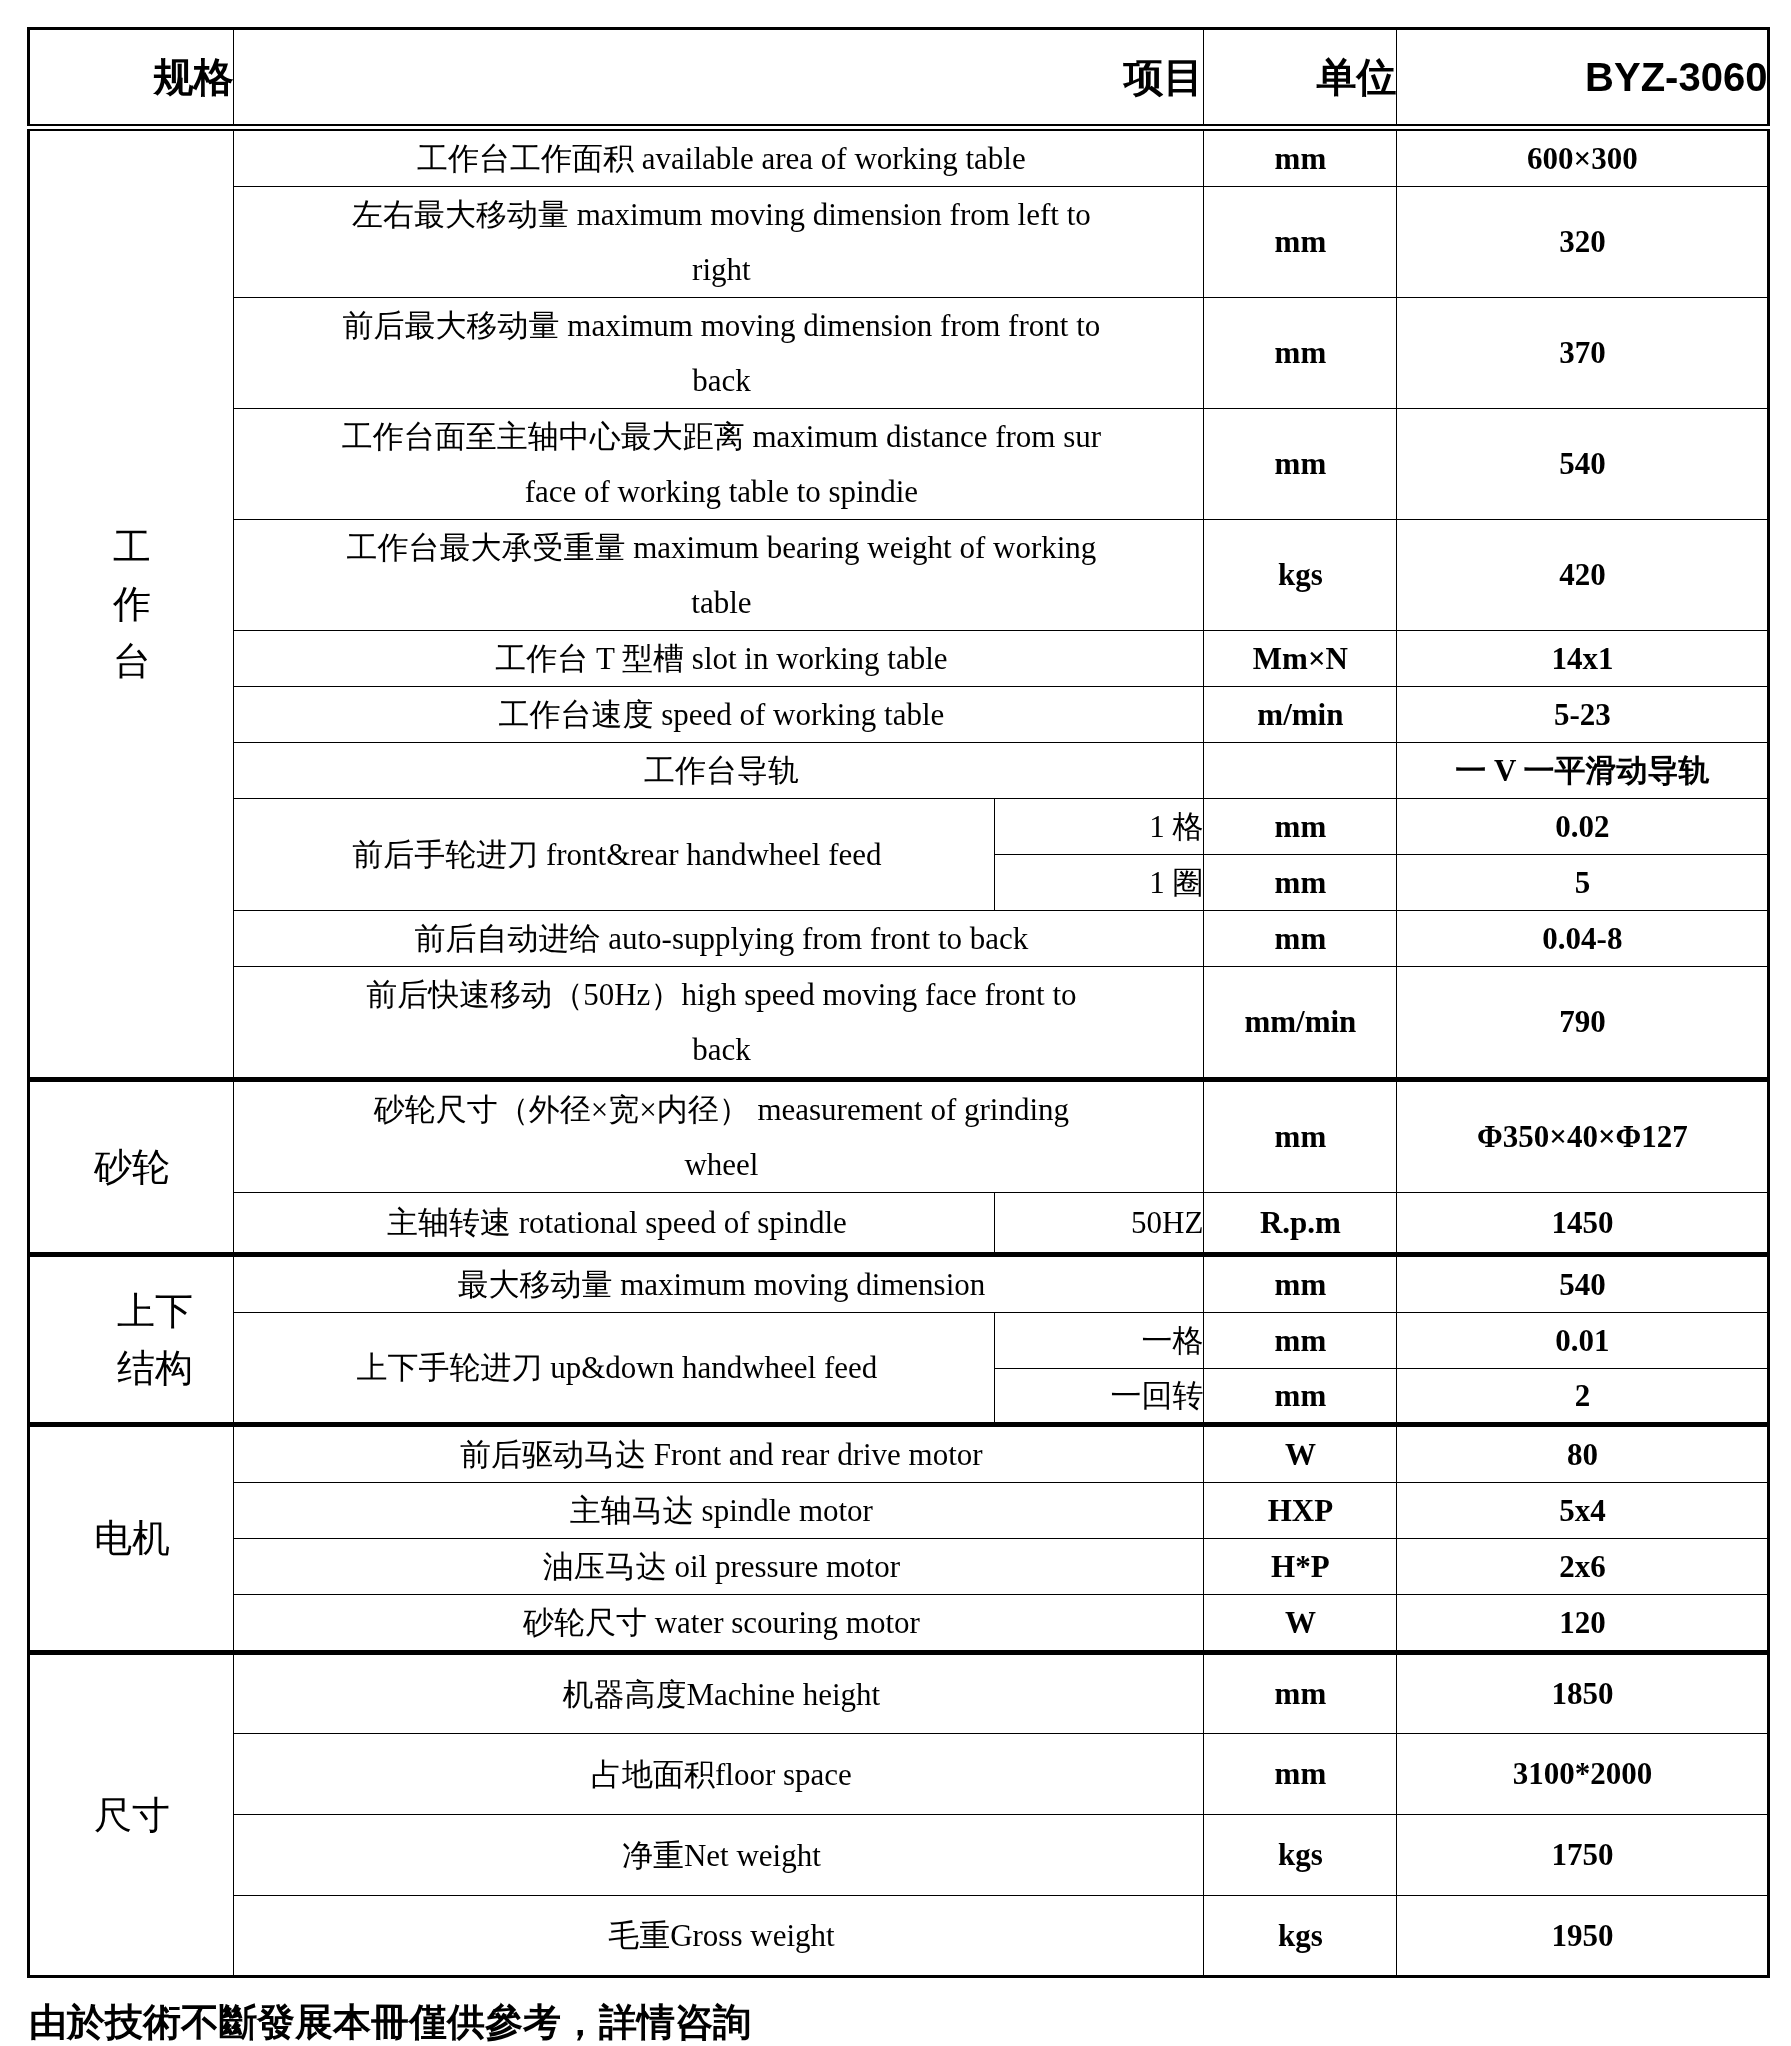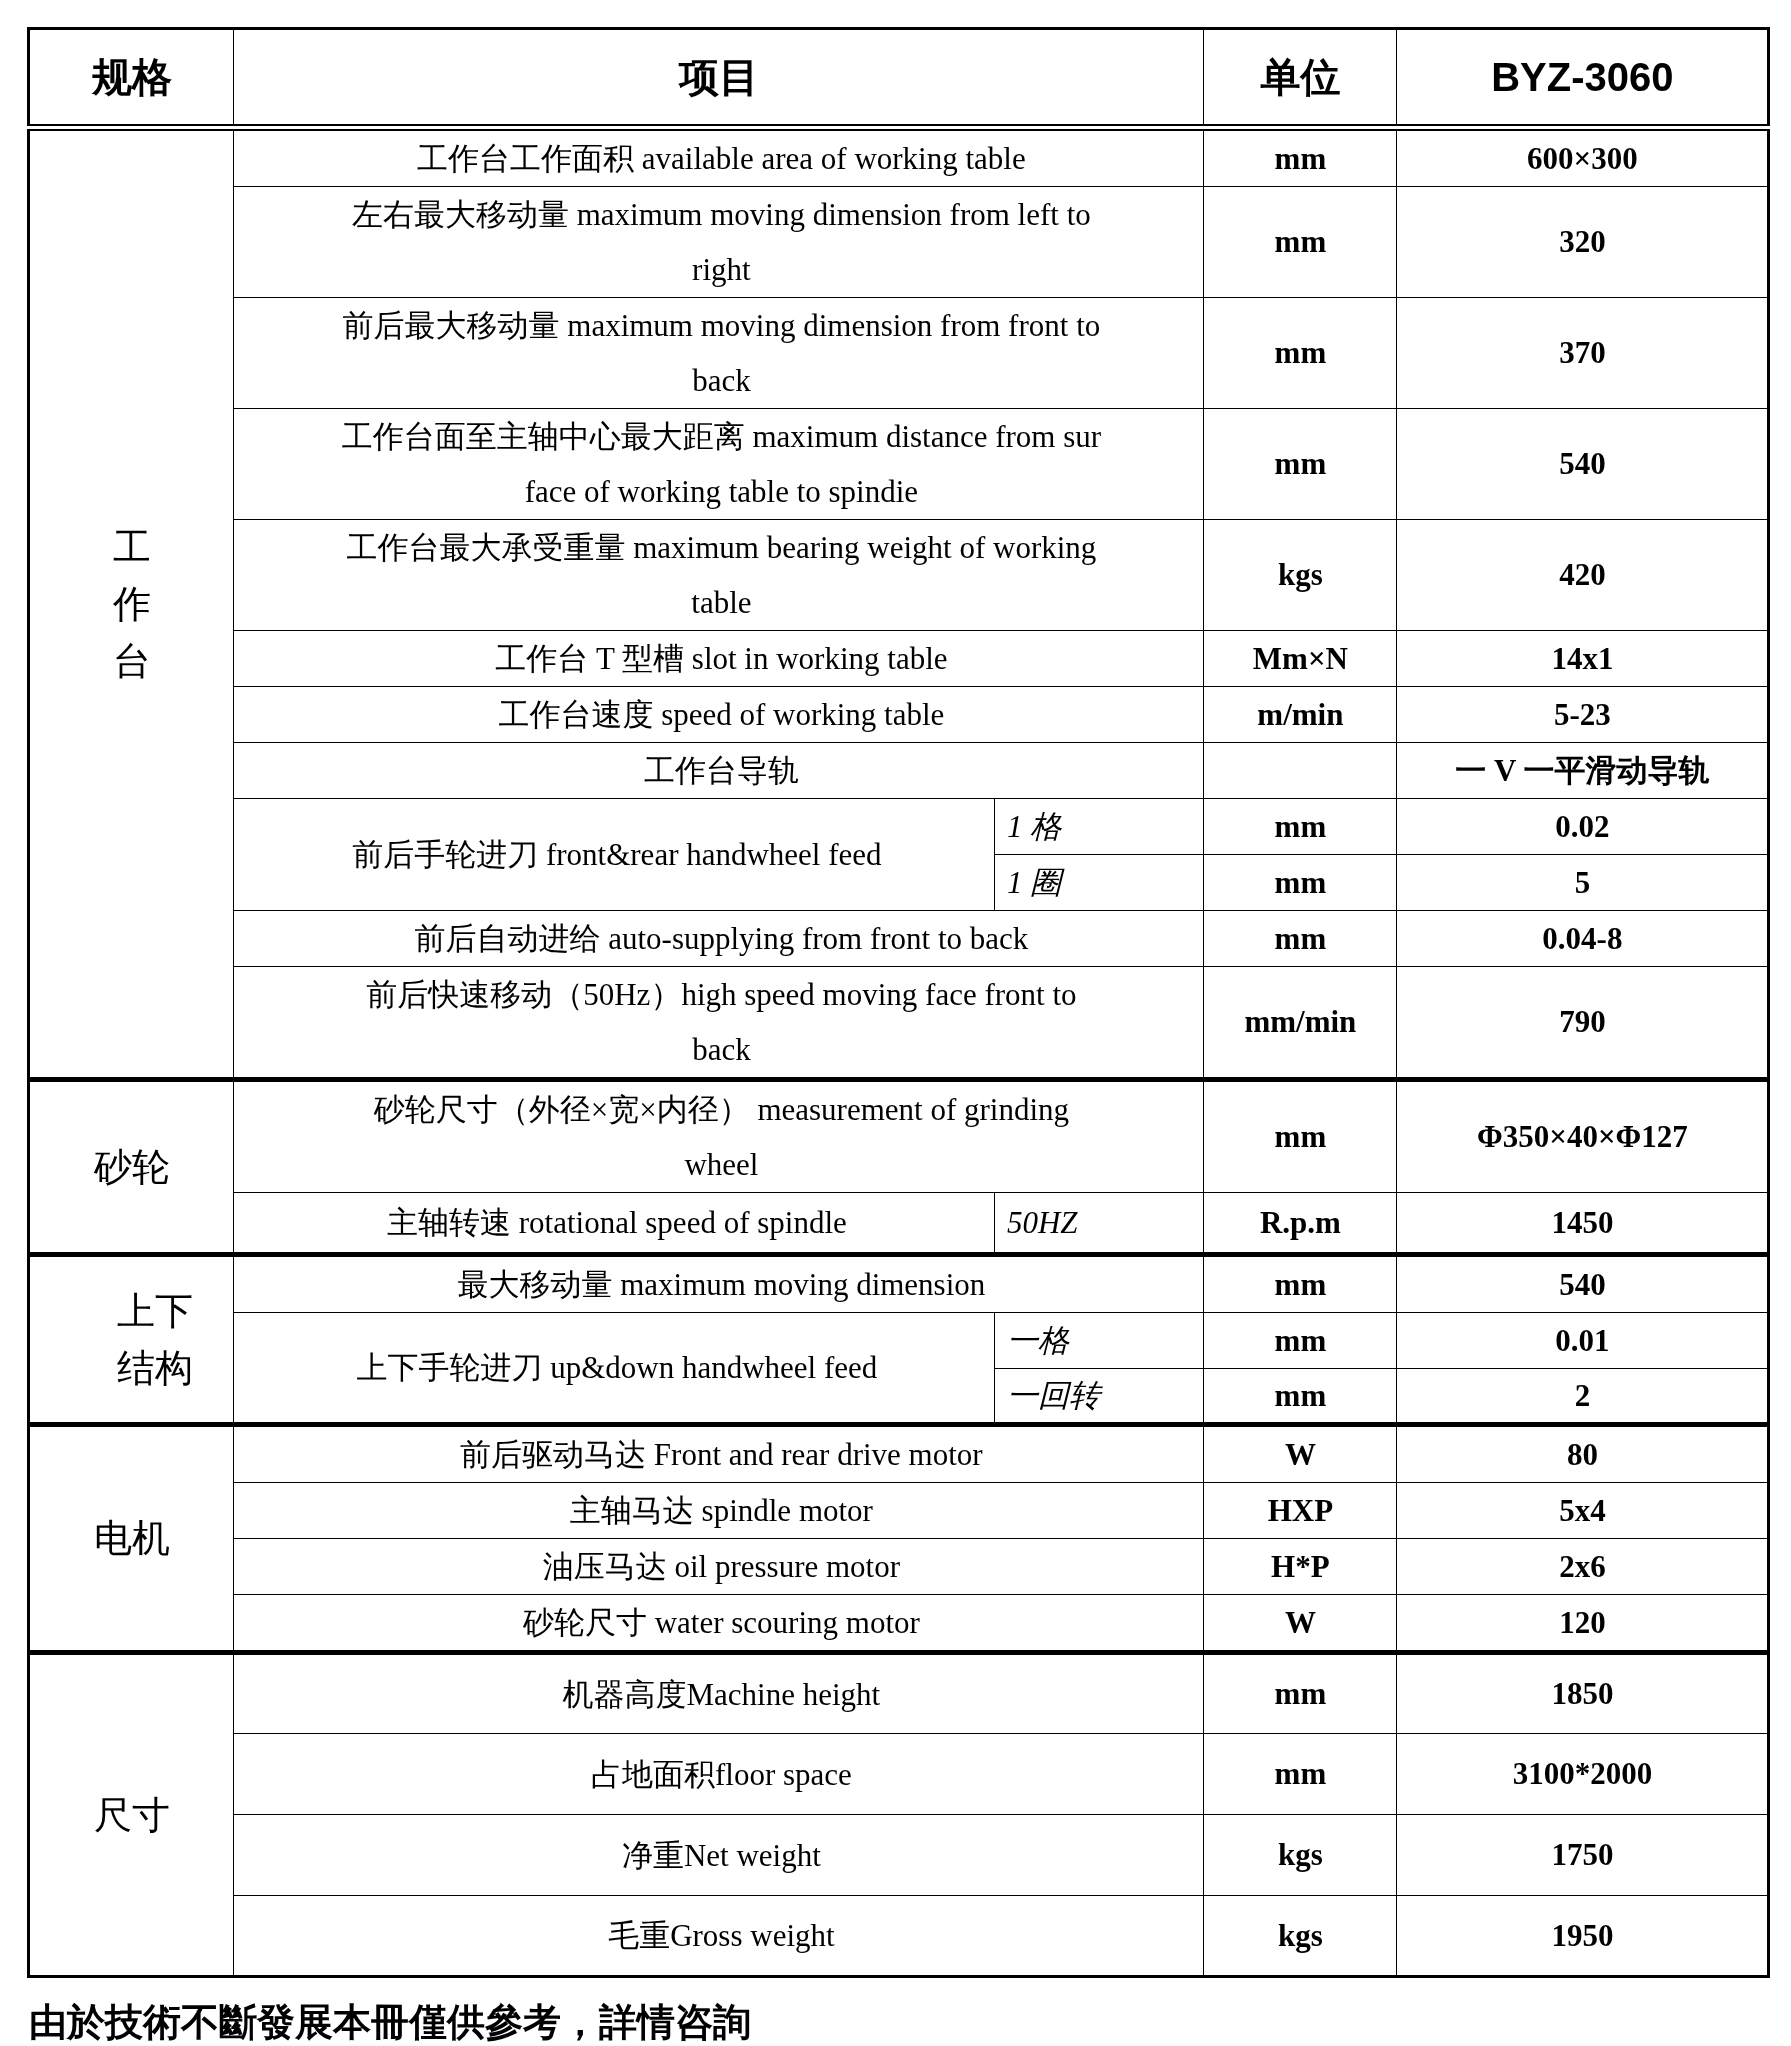--- a/index.html
+++ b/index.html
@@ -18,35 +18,35 @@
     border:1.7px solid #000;
     padding:0;vertical-align:middle;
     font-size:31px;line-height:1.3;
     overflow:hidden;
   }
   
   tr.hdr{height:99px;}
   tr.hdr td{
     border-bottom:7.5px double #000;
     font-family:"Liberation Sans","DejaVu Sans",sans-serif;
-    font-weight:700;font-size:40px;text-align:center;
+    font-weight:700;font-size:40px;text-align:right;
   }
   
   tbody.section{border-top:5px solid #000;}
   
   tr.rs{height:56px;}   
   tr.rd{height:110px;}  
   tr.rw{height:62px;}   
   tr.rm{height:81px;}   
   
   td.item{
     text-align:center;padding:0 8.3px 0 13.3px;
     white-space:pre-wrap;line-height:55px;
   }
-  td.sub{text-align:left;padding-left:11.6px;font-style:italic;}
+  td.sub{text-align:right;padding-left:11.6px;}
   td.c{text-align:center;font-weight:bold;}
   td.group{
     text-align:center;
     font-family:"Liberation Sans","DejaVu Sans",sans-serif;
     font-weight:400;font-size:38px;
   }
   .stack{display:inline-block;word-break:break-all;line-height:1.5;text-align:center;}
   .w1{width:45px;}
   .w2{width:91px;margin-left:46px;}
   .footnote{

